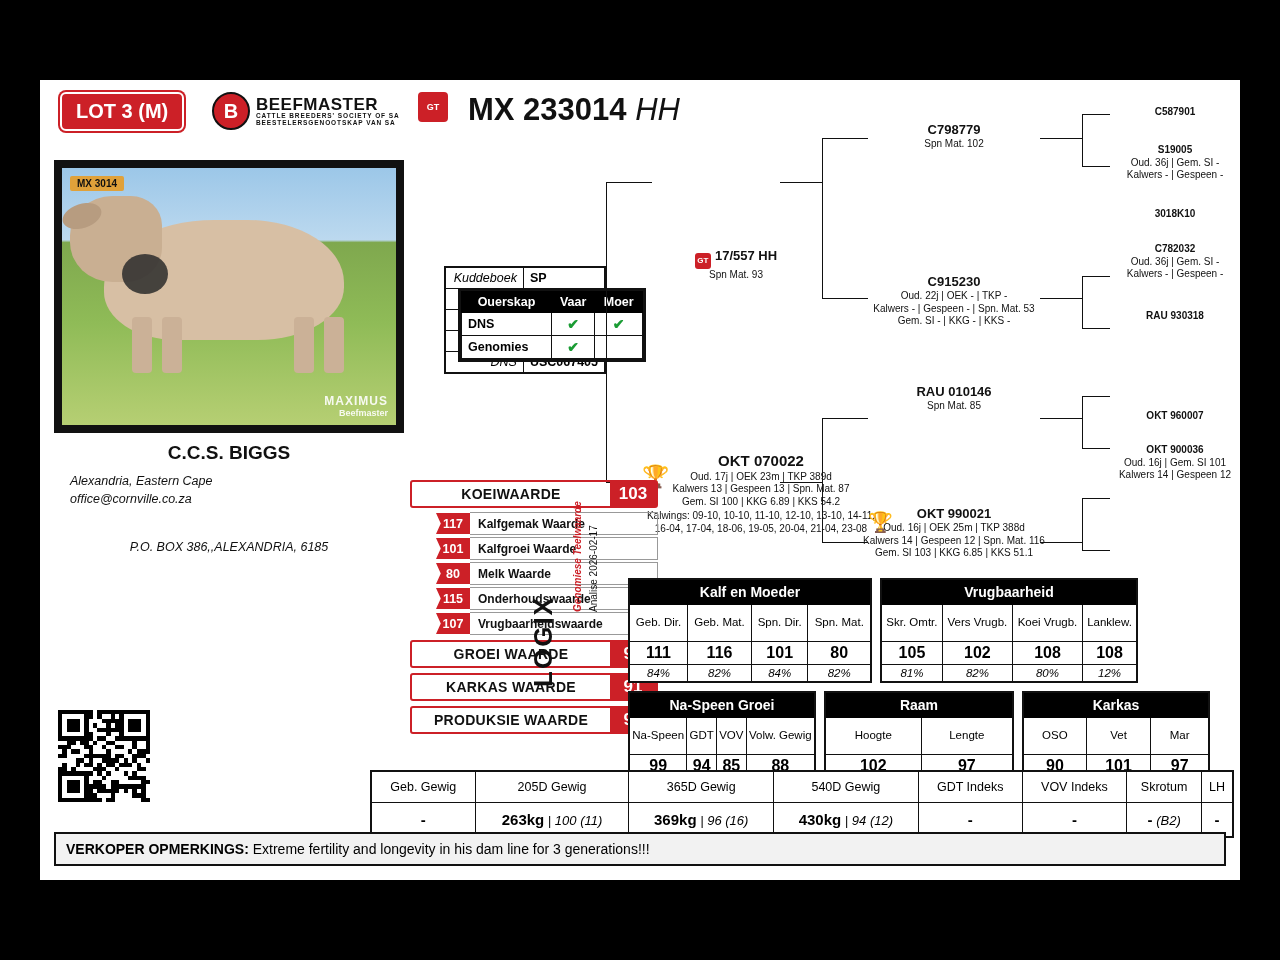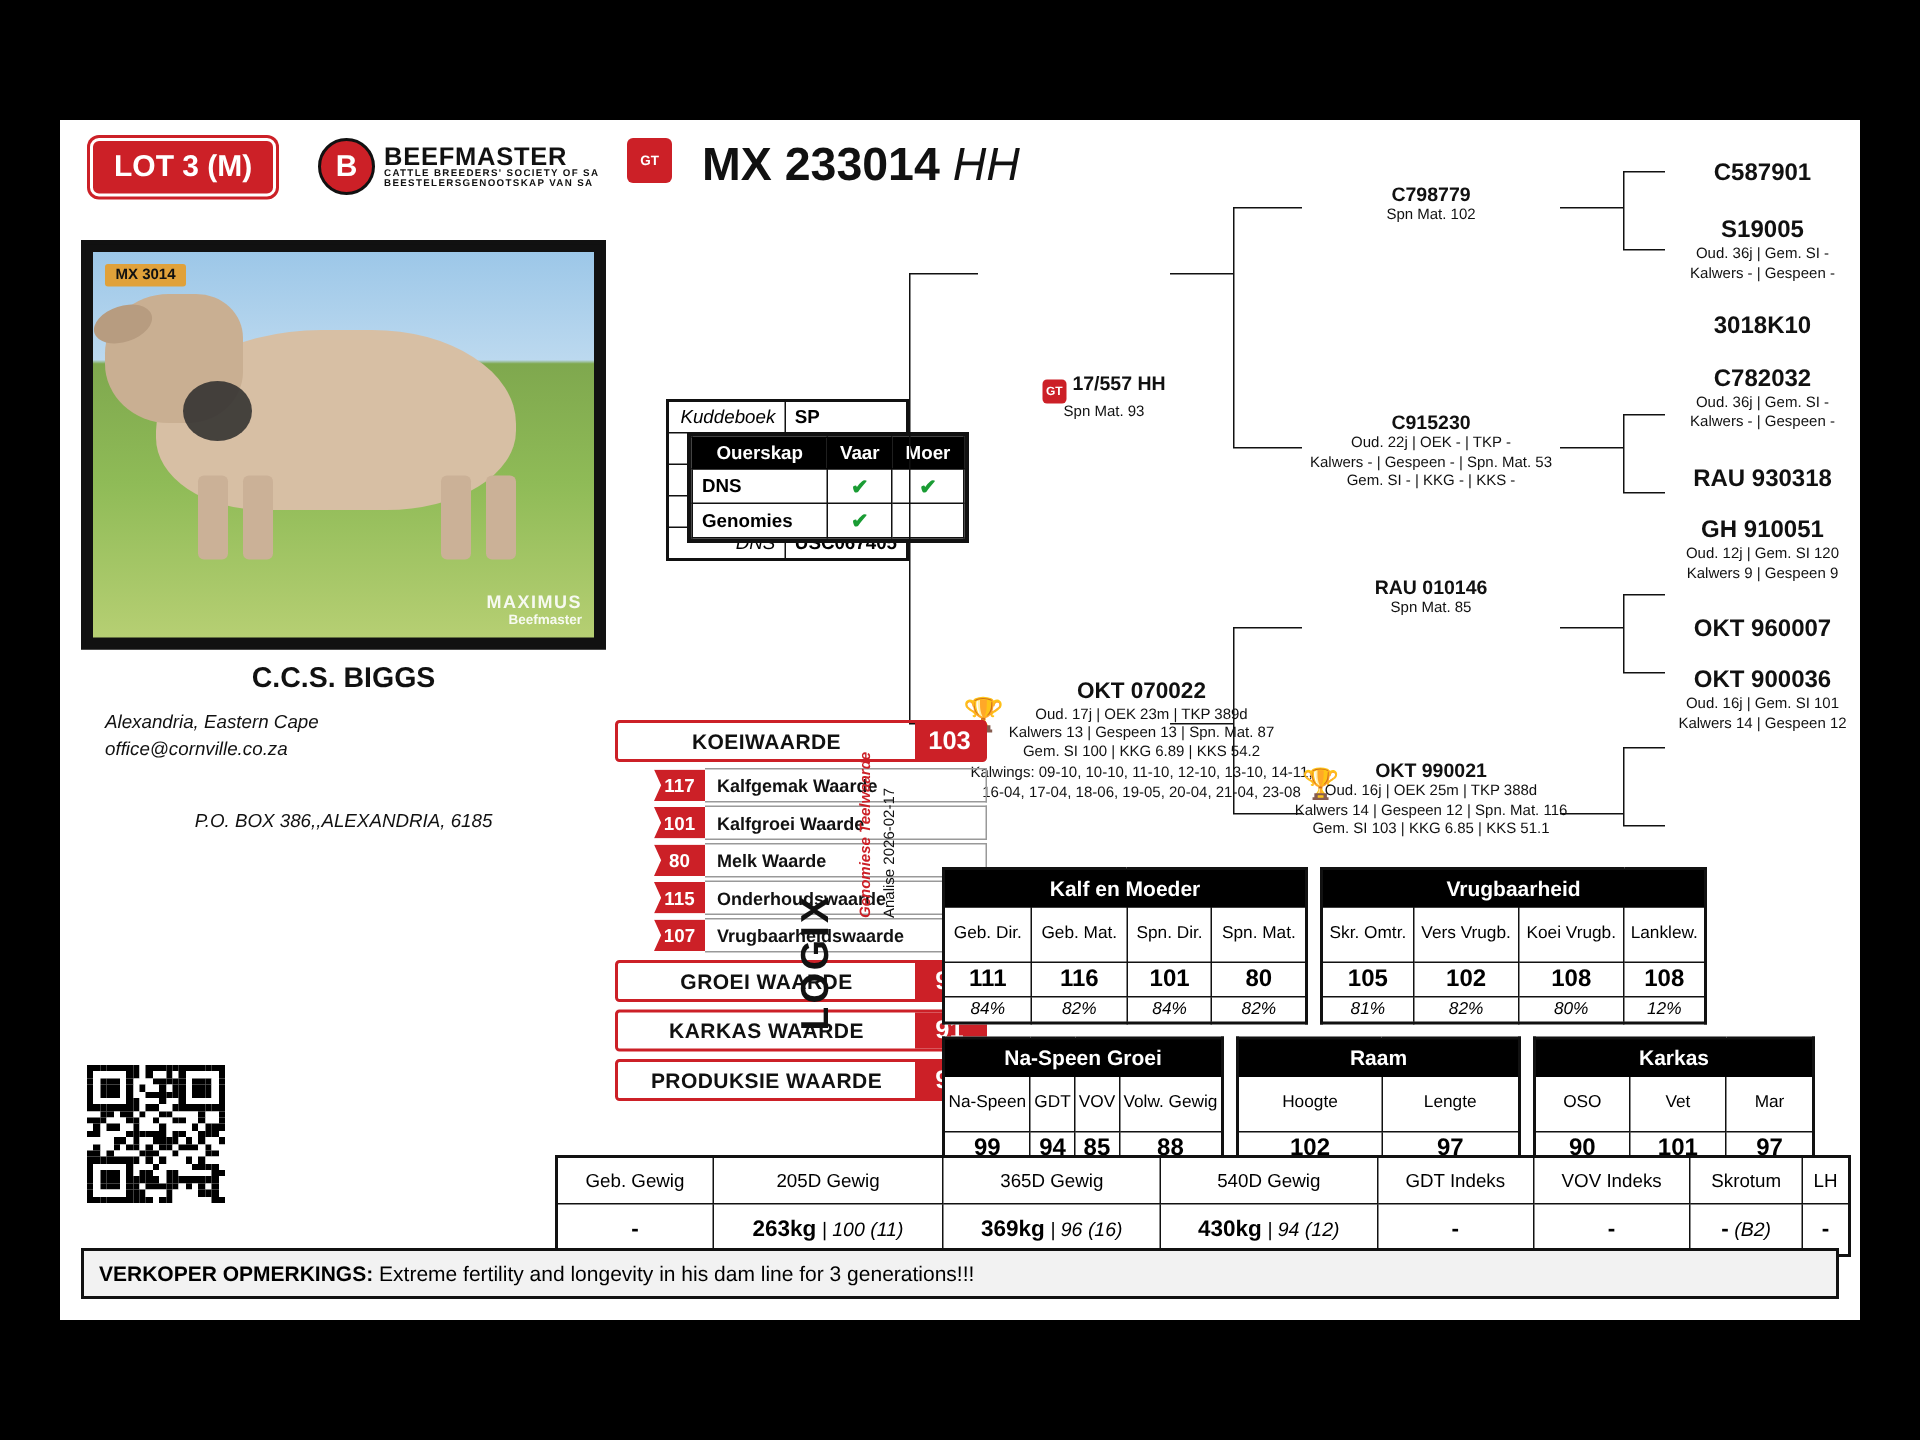--- a/index.html
+++ b/index.html
@@ -63,21 +63,21 @@
   .dnsbox th{background:#000;color:#fff;padding:3px 4px;font-size:12.5px;border:1px solid #000;}
   .dnsbox td{border:1px solid #111;padding:3px 6px;font-weight:bold;}
   .dnsbox td.c{text-align:center;color:#1a9c34;font-size:14px;}
 
   
   .ped{position:absolute;left:560px;top:78px;width:628px;height:420px;font-size:11px;color:#111;}
   .pnode{position:absolute;text-align:center;line-height:1.25;}
   .pname{font-weight:bold;}
   .pname.big{font-size:15px;}
   .pname.mid{font-size:13px;}
-  .pname.sm{font-size:16px;}
+  .pname.sm{font-size:10px;}
   .pdet{font-size:10px;}
   .vline{position:absolute;border-left:1.5px solid #111;}
   .hline{position:absolute;border-top:1.5px solid #111;}
   .icon-gt{display:inline-block;width:16px;height:16px;background:#cc2027;border-radius:3px;color:#fff;font-size:8px;
            font-weight:bold;line-height:16px;text-align:center;vertical-align:-3px;margin-right:4px;}
   .trophy{position:absolute;font-size:22px;}
 
   
   .bars{position:absolute;left:370px;top:400px;width:248px;}
   .bar-main{position:relative;height:24px;border:2px solid #cc2027;border-radius:3px;margin-bottom:5px;display:flex;align-items:center;}
@@ -749,25 +749,20 @@
       <div class="pname sm">3018K10</div>
     </div>
     <div class="pnode" style="left:510px;top:85px;width:130px;">
       <div class="pname sm">C782032</div>
       <div class="pdet">Oud. 36j | Gem. SI -</div>
       <div class="pdet">Kalwers - | Gespeen -</div>
     </div>
     <div class="pnode" style="left:510px;top:152px;width:130px;">
       <div class="pname sm">RAU 930318</div>
     </div>
-    <div class="pnode" style="left:510px;top:186px;width:130px;">
-      <div class="pname sm">GH 910051</div>
-      <div class="pdet">Oud. 12j | Gem. SI 120</div>
-      <div class="pdet">Kalwers 9 | Gespeen 9</div>
-    </div>
     <div class="pnode" style="left:510px;top:252px;width:130px;">
       <div class="pname sm">OKT 960007</div>
     </div>
     <div class="pnode" style="left:510px;top:286px;width:130px;">
       <div class="pname sm">OKT 900036</div>
       <div class="pdet">Oud. 16j | Gem. SI 101</div>
       <div class="pdet">Kalwers 14 | Gespeen 12</div>
     </div>
   </div>
 

